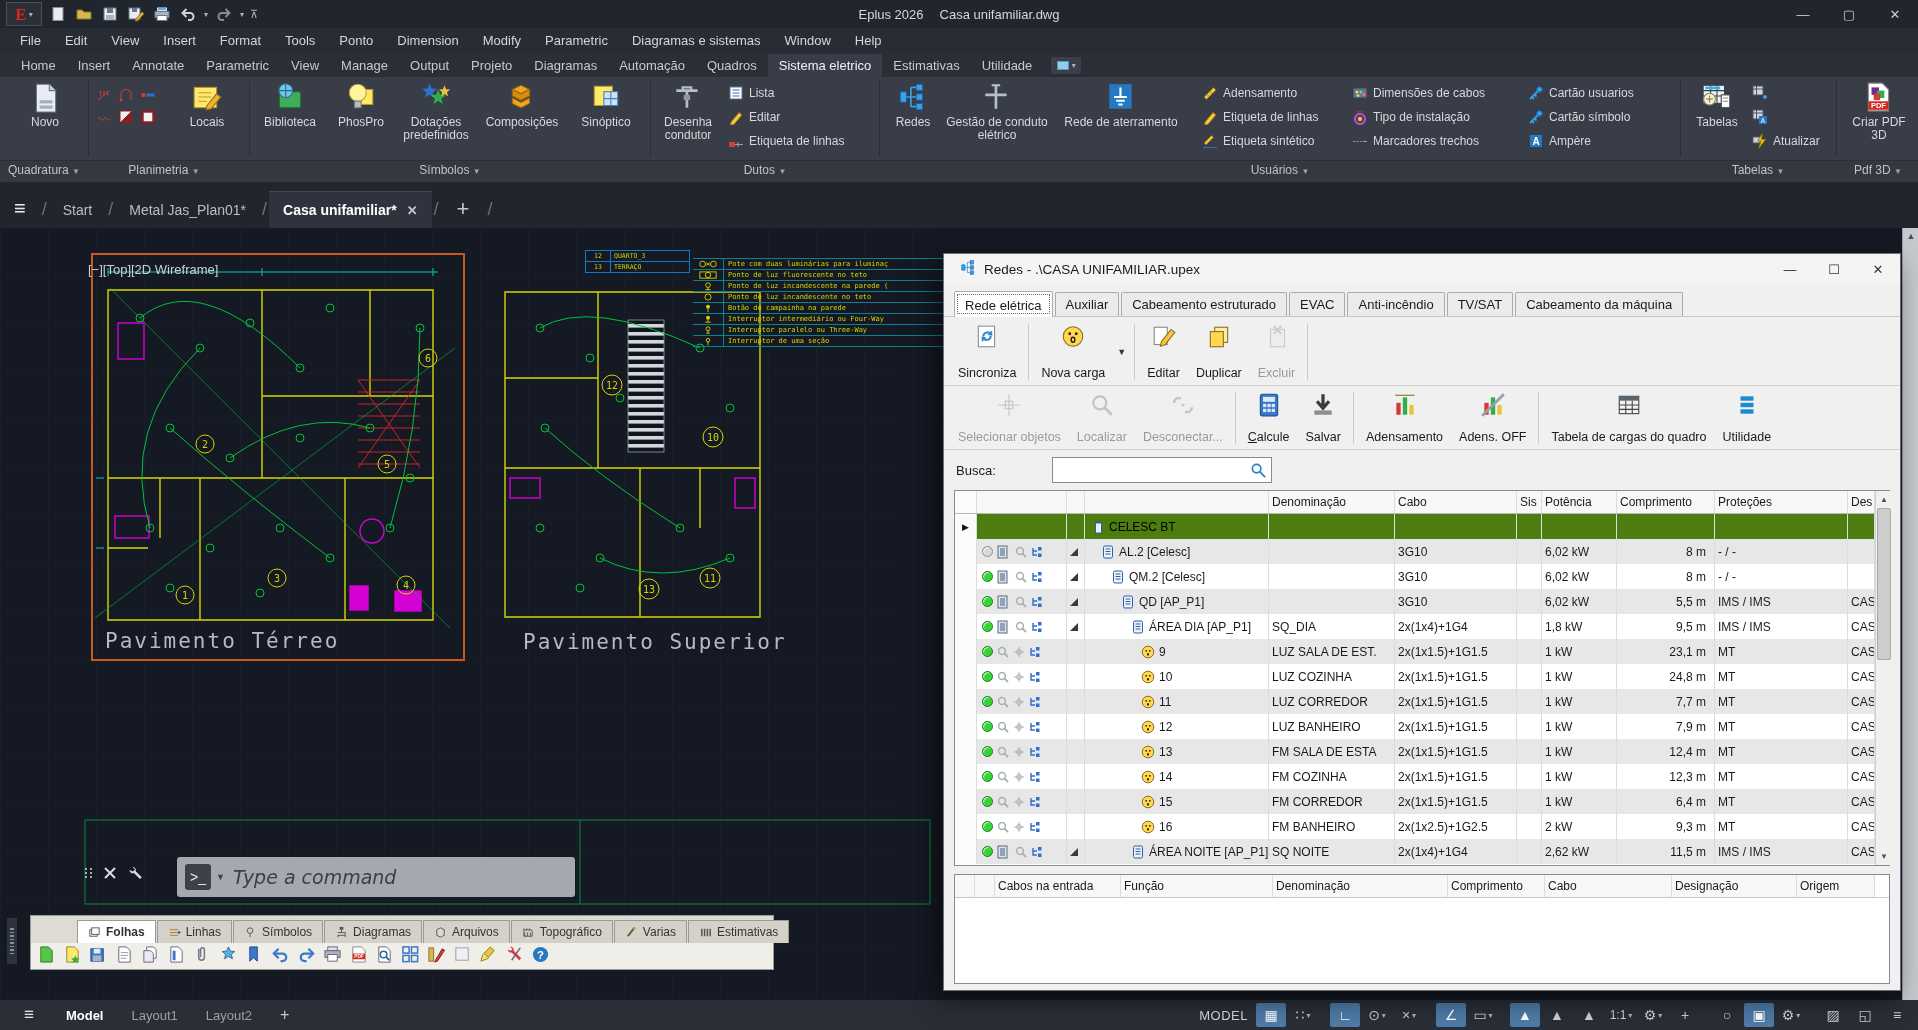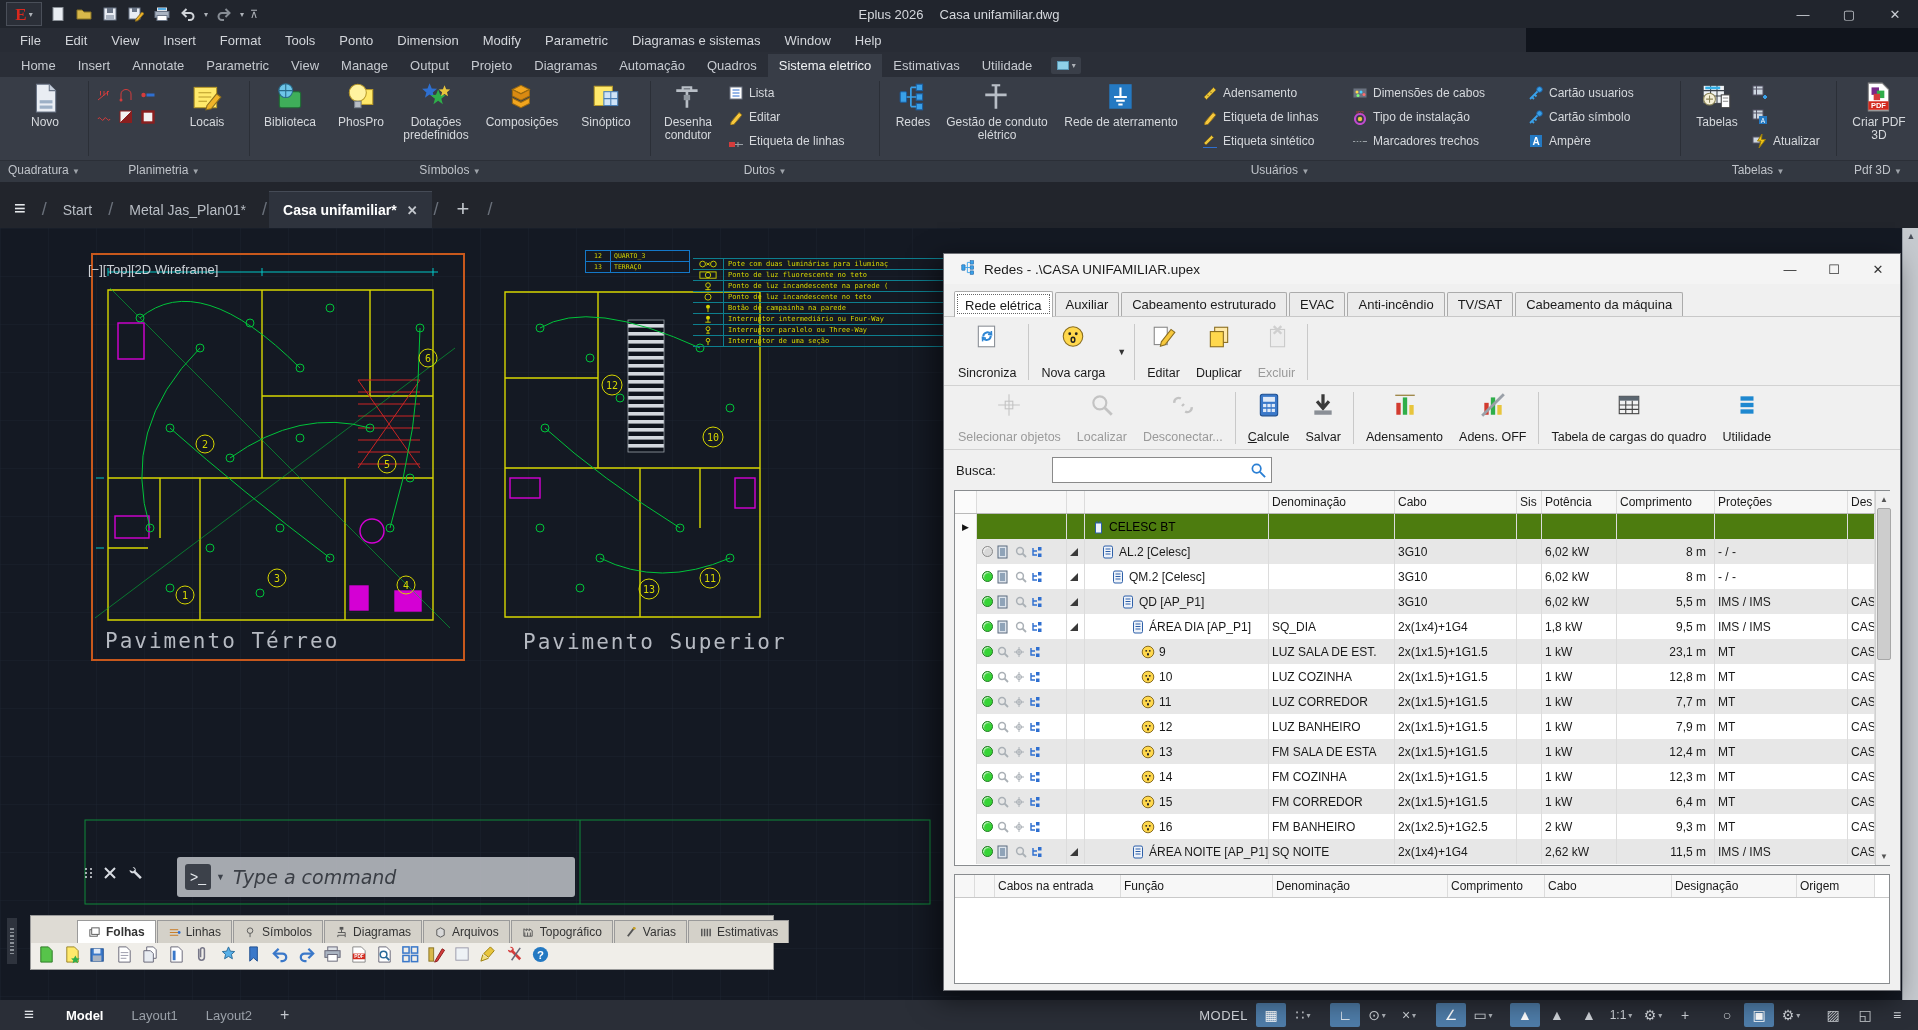--- a/index.html
+++ b/index.html
@@ -11,21 +11,21 @@
   .qa{display:flex;align-items:center;gap:6px;padding-left:6px;}
   .elogo{width:34px;height:22px;background:#2b2f38;border:1px solid #4a4f59;display:flex;align-items:center;justify-content:center;gap:2px;}
   .elogo b{color:#d8281e;font-size:17px;font-family:"Liberation Serif",serif;line-height:1;}
   .qaic{width:20px;height:20px;display:flex;align-items:center;justify-content:center;}
   .qaic svg{width:16px;height:16px;}
   .caret{color:#aeb2b8;font-size:8px;}
   .wtitle{position:absolute;left:0;right:0;top:0;height:28px;display:flex;align-items:center;justify-content:center;gap:16px;color:#d5d8dd;font-size:13px;pointer-events:none;}
   .winbtns{position:absolute;right:0;top:0;display:flex;}
   .winbtn{width:46px;height:28px;display:flex;align-items:center;justify-content:center;color:#c9cdd3;font-size:13px;}
   
-  .menubar{left:0;top:28px;width:1526px;height:24px;background:#282c35;display:flex;align-items:center;padding-left:8px;box-sizing:border-box;}
+  .menubar{left:0;top:28px;width:1918px;height:24px;background:#282c35;display:flex;align-items:center;padding-left:8px;box-sizing:border-box;}
   .menu-item{color:#d3d6db;font-size:13px;padding:0 12px;height:24px;display:flex;align-items:center;}
   
   .ribbontabs{left:0;top:52px;width:1918px;height:25px;background:#2a2e37;display:flex;align-items:flex-end;padding-left:10px;box-sizing:border-box;}
   .rtab{color:#c6cad0;font-size:13px;padding:4px 11px;white-space:nowrap;}
   .rtab.active{background:#383d47;color:#f0f2f4;}
   .rcollapse{margin-left:8px;margin-bottom:3px;width:30px;height:17px;background:#3a3f49;border-radius:2px;display:flex;align-items:center;justify-content:center;gap:3px;color:#aeb2b8;font-size:8px;}
   .rcollapse .bar{width:10px;height:7px;background:#8fd0e8;border:1px solid #5a98b5;}
   
   .ribbon{left:0;top:77px;width:1918px;height:83px;background:#383d47;}
   .rdiv{position:absolute;top:4px;bottom:4px;width:1px;background:#2b2f37;}
@@ -1322,21 +1322,21 @@
                 <circle cx="8.8" cy="5.8" r=".9" fill="#222"></circle>
                 <ellipse cx="7" cy="9.3" rx="1" ry="1.4" fill="#222"></ellipse>
               </svg>
             </span>
             <span>10</span>
           </div>
           <div class="gcell">LUZ COZINHA</div>
           <div class="gcell">2x(1x1.5)+1G1.5</div>
           <div class="gcell"></div>
           <div class="gcell">1 kW</div>
-          <div class="gcell num">12,8 m</div>
+          <div class="gcell num">24,8 m</div>
           <div class="gcell">MT</div>
           <div class="gcell">CAS</div>
         </div>
         <div class="grow odd">
           <div class="gcell marker"></div>
           <div class="gcell icons">
             <span class="dotg"></span>
             <svg viewBox="0 0 12 12" width="12" height="12">
               <circle cx="5" cy="5" r="3.4" fill="none" stroke="#aab0b6" stroke-width="1.5"></circle>
               <path d="M7.5 7.5L11 11" stroke="#aab0b6" stroke-width="1.8"></path>

